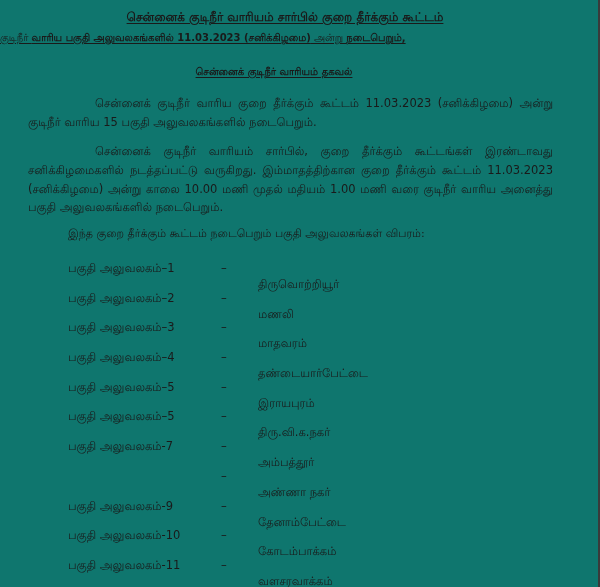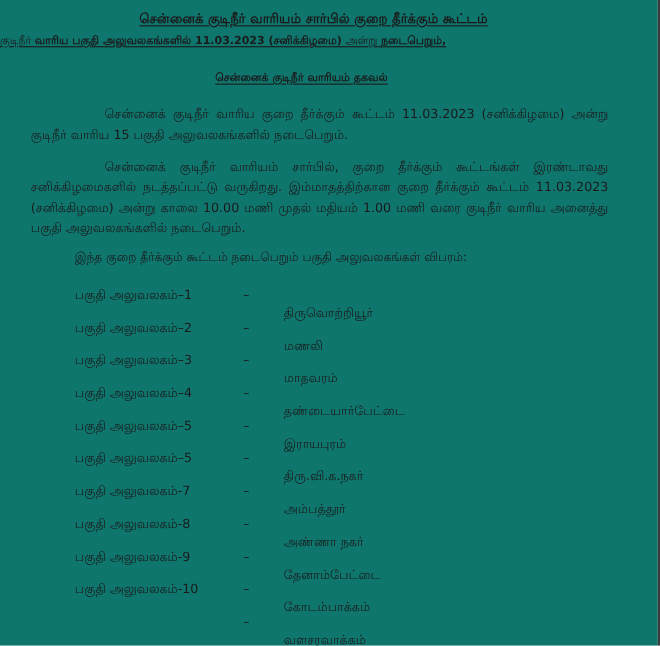--- a/index.html
+++ b/index.html
@@ -166,35 +166,35 @@
       <span class="lbl">பகுதி அலுவலகம்–5</span>
       <span class="dash">–</span>
       <span class="val">திரு.வி.க.நகர்</span>
     </div>
     <div class="row">
       <span class="lbl">பகுதி அலுவலகம்-7</span>
       <span class="dash">–</span>
       <span class="val">அம்பத்தூர்</span>
     </div>
     <div class="row">
-      <span class="lbl">பகுதி அலுவலகம்-8</span>
       <span class="dash">–</span>
       <span class="val">அண்ணா நகர்</span>
     </div>
     <div class="row">
       <span class="lbl">பகுதி அலுவலகம்-9</span>
       <span class="dash">–</span>
       <span class="val">தேனாம்பேட்டை</span>
     </div>
     <div class="row">
       <span class="lbl">பகுதி அலுவலகம்-10</span>
       <span class="dash">–</span>
       <span class="val">கோடம்பாக்கம்</span>
     </div>
     <div class="row">
+      <span class="lbl">பகுதி அலுவலகம்-11</span>
       <span class="dash">–</span>
       <span class="val">வளசரவாக்கம்</span>
     </div>
     <div class="row">
       <span class="lbl">பகுதி அலுவலகம்-12</span>
       <span class="dash">–</span>
       <span class="val"></span>
     </div>
   </div>
 

